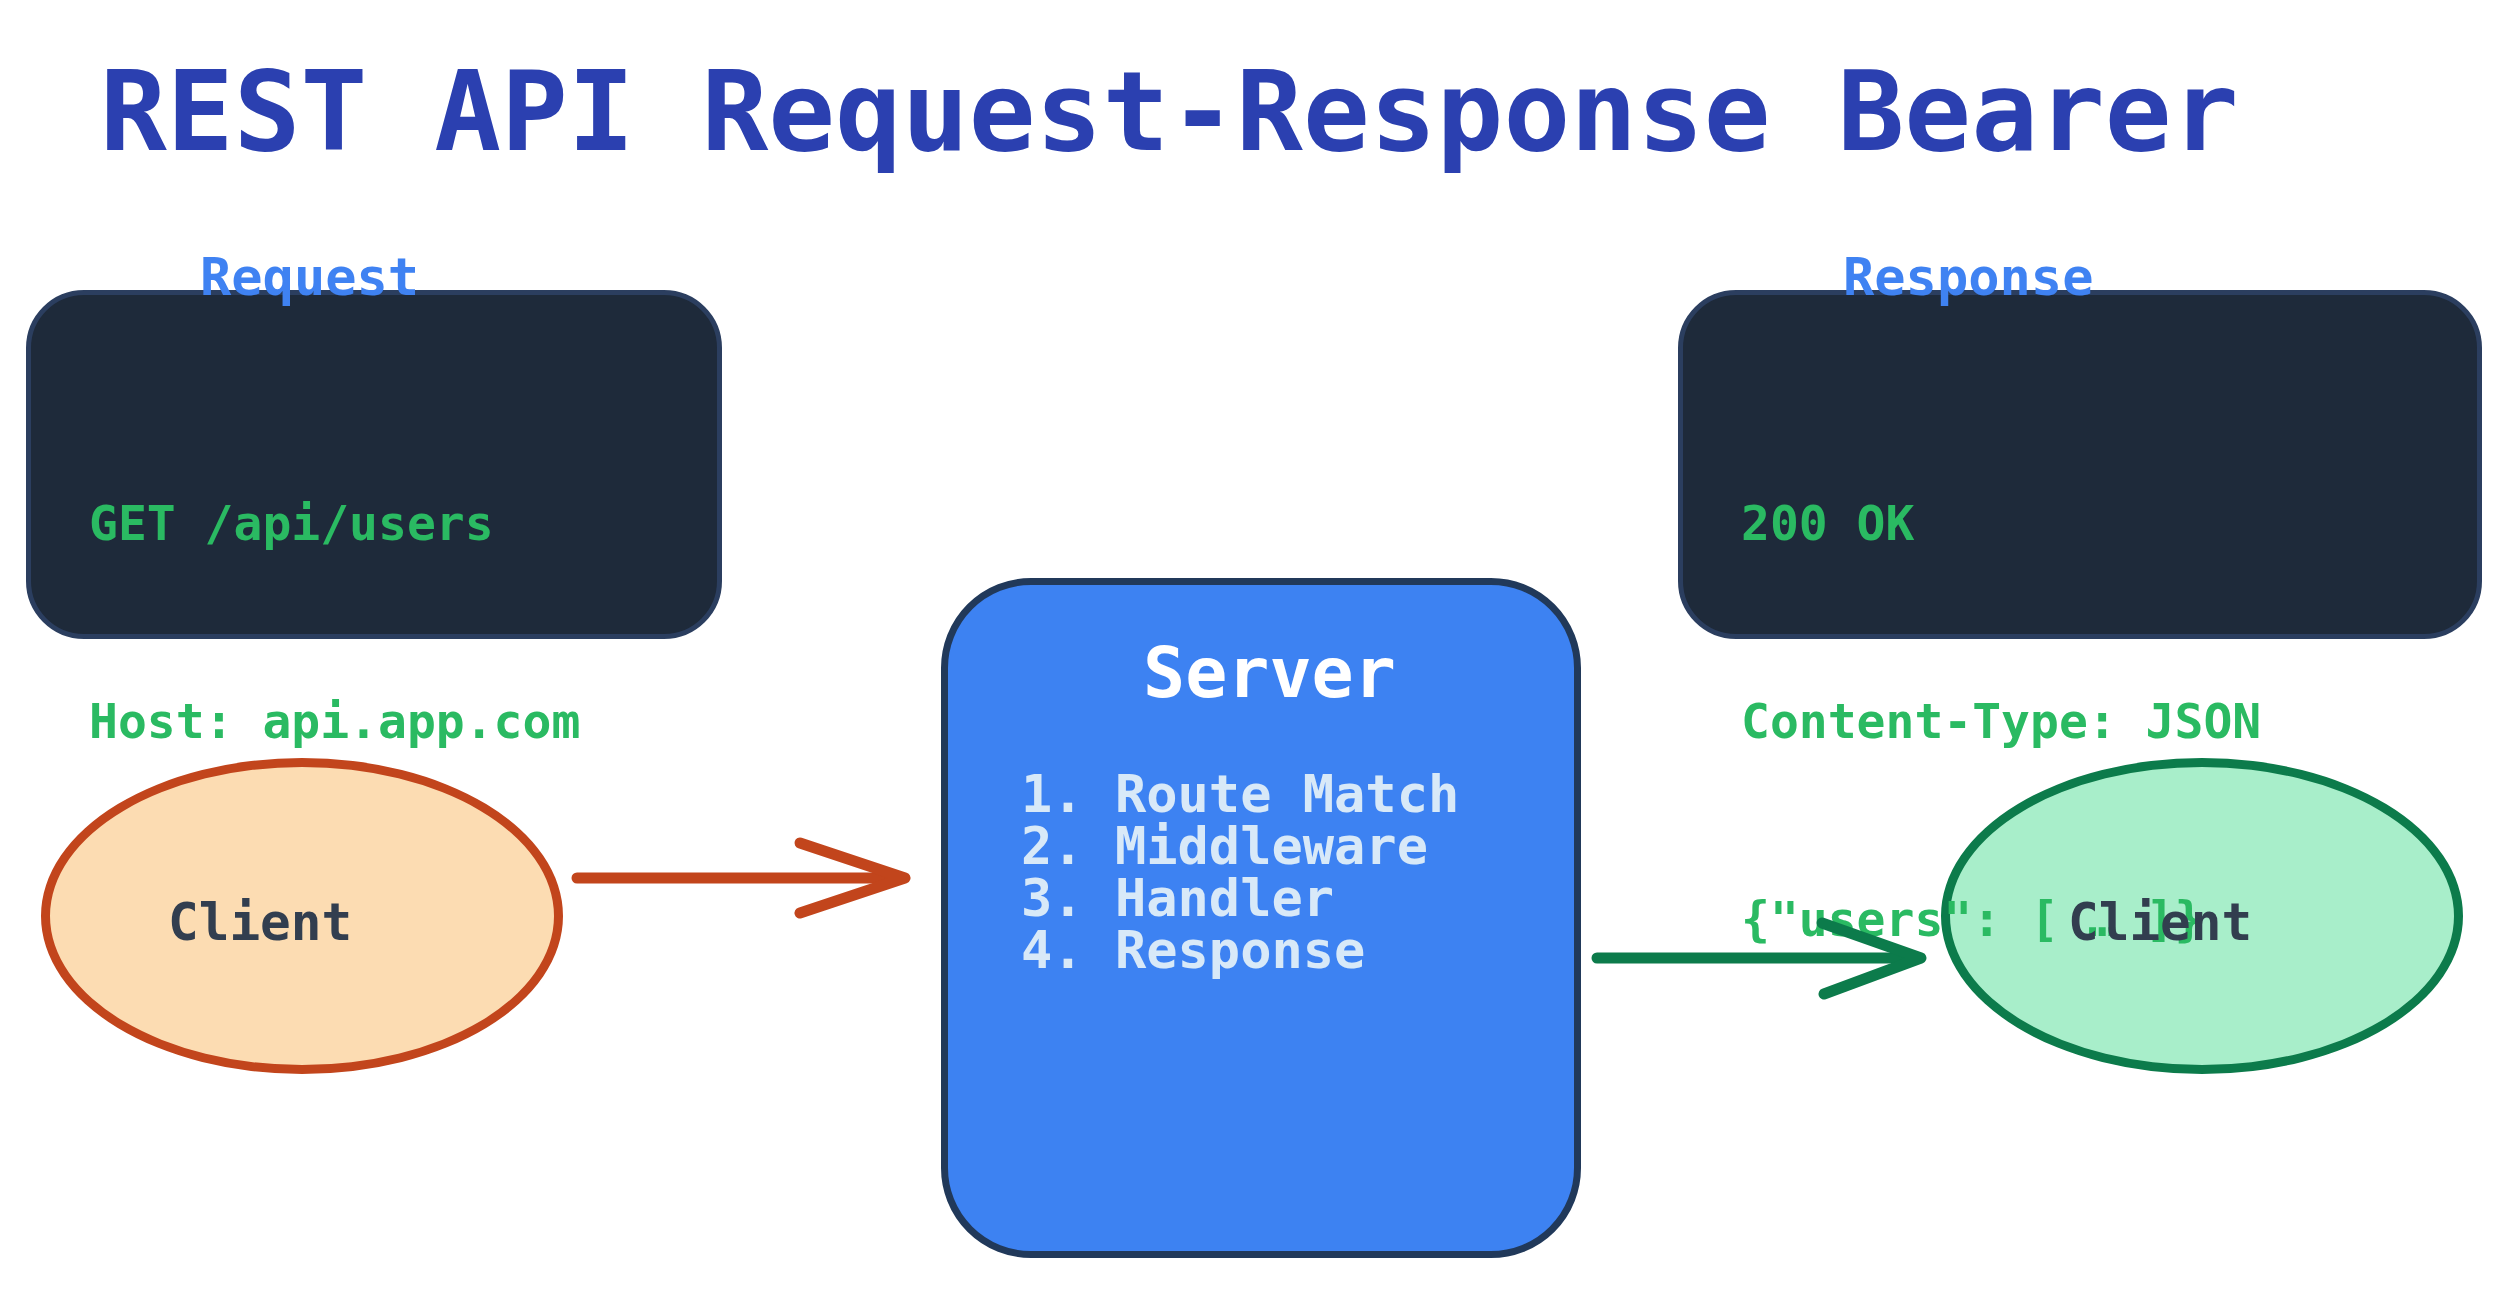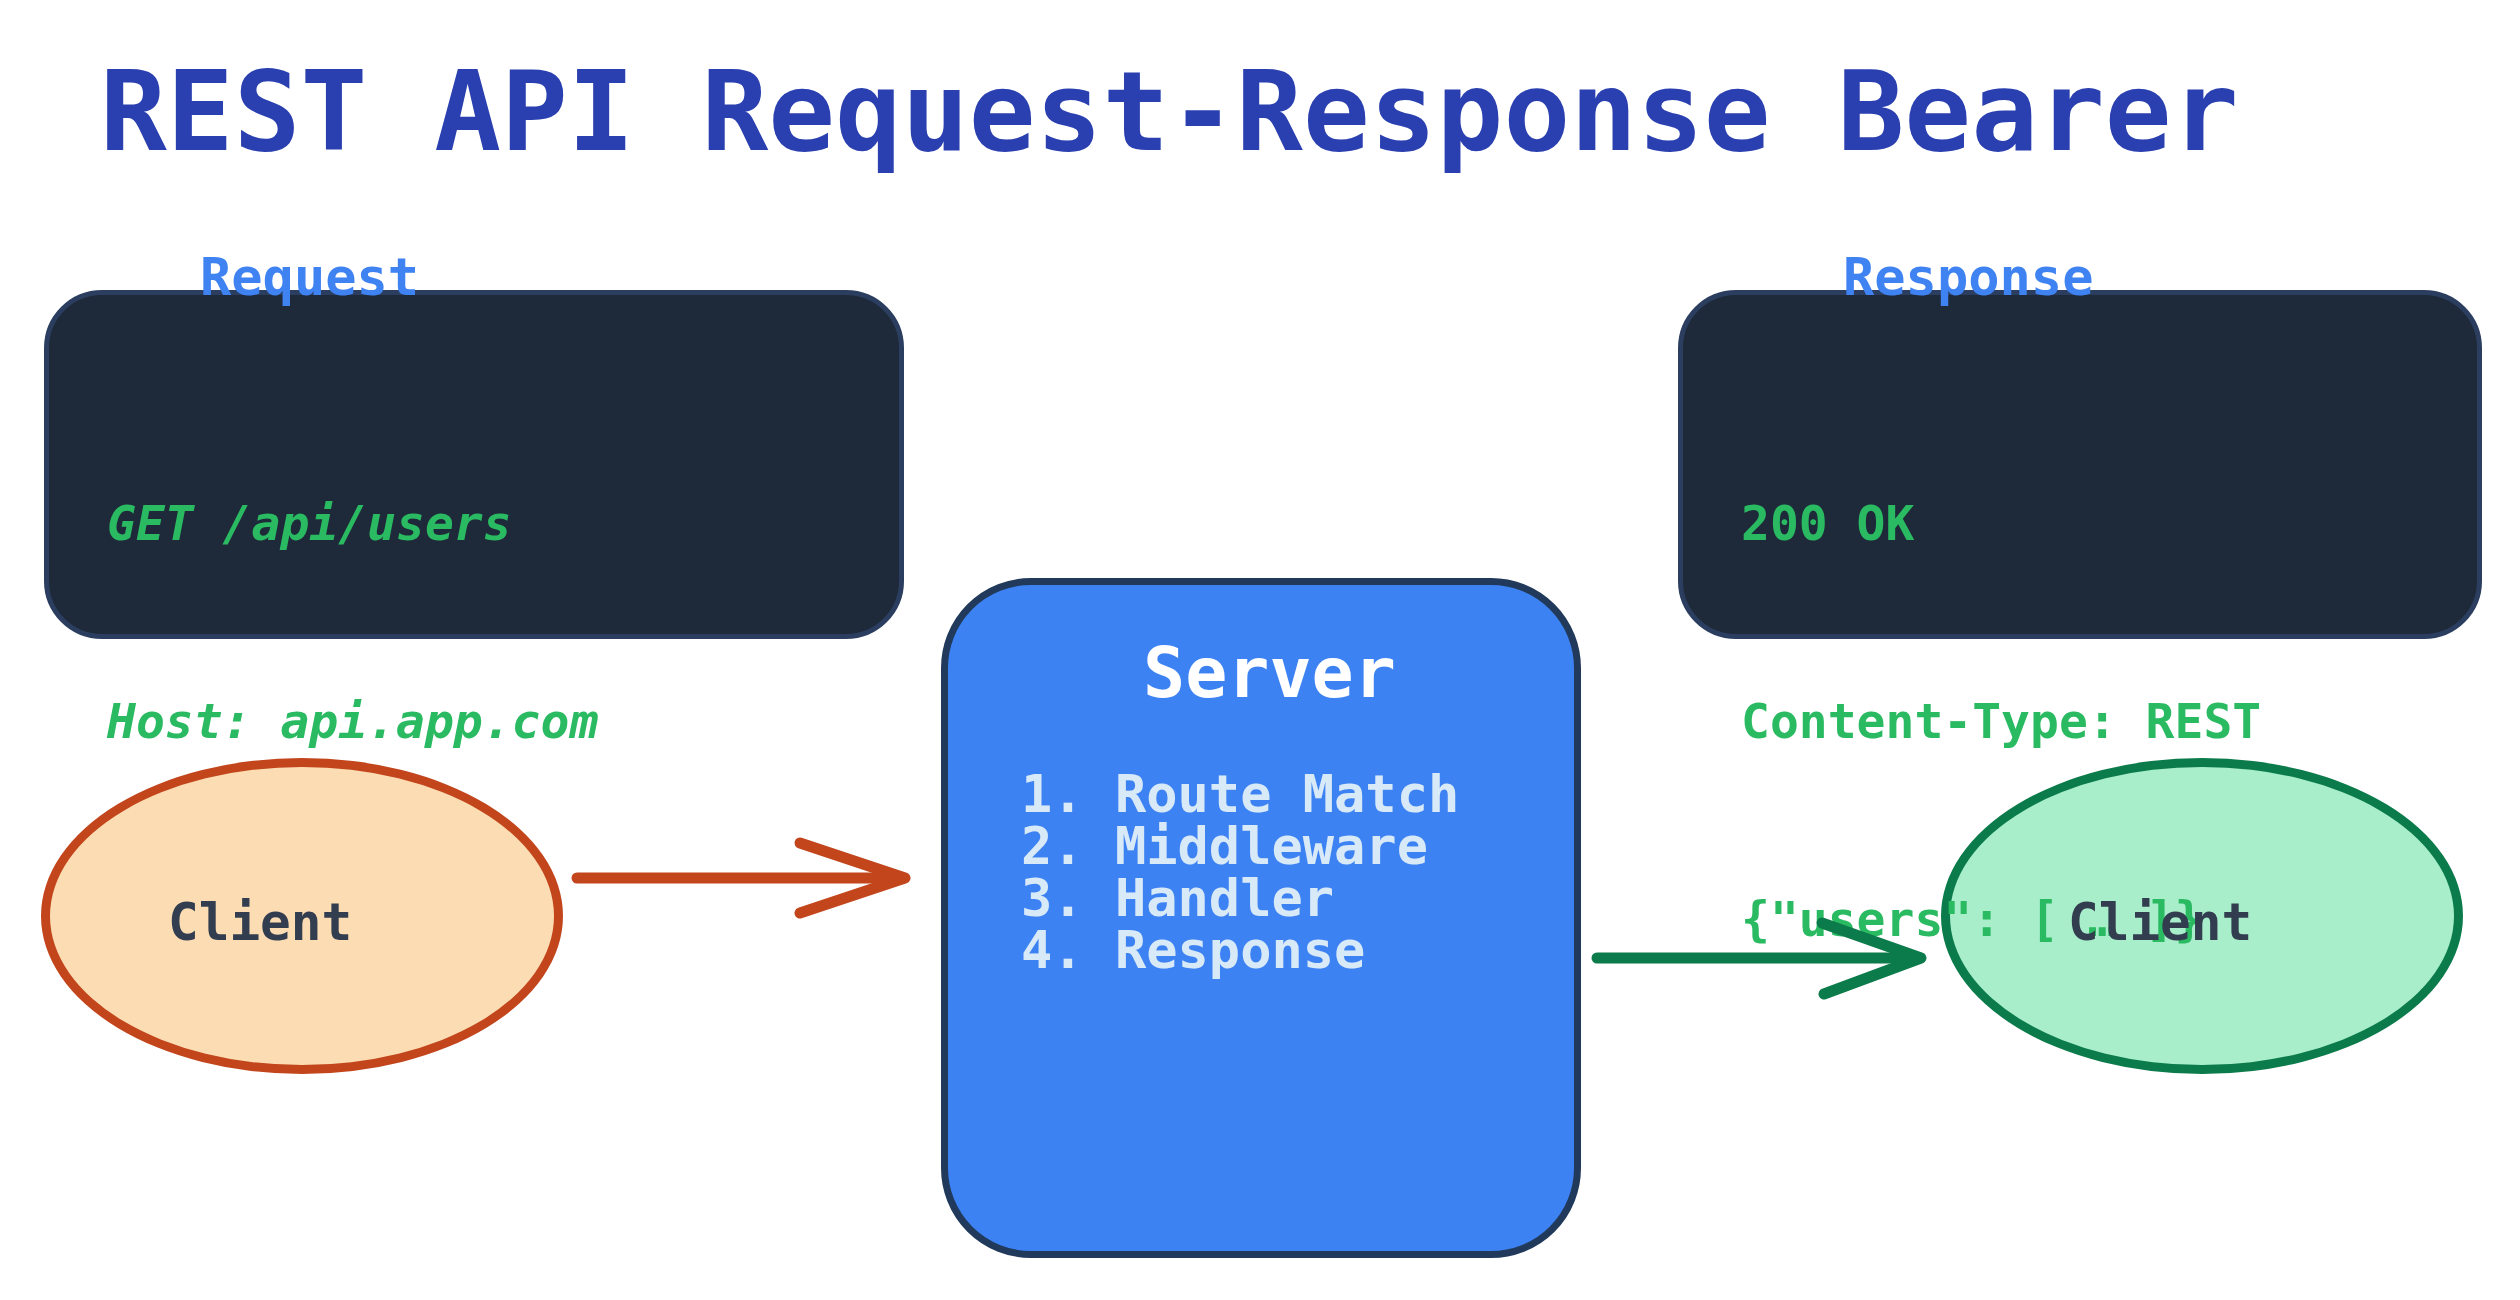--- a/index.html
+++ b/index.html
@@ -41,21 +41,21 @@
 
   .code-box {
     top: 290px;
     height: 349px;
     background: #1e2a3a;
     border: 5px solid #2b3e5f;
     border-radius: 58px;
     box-sizing: border-box;
     z-index: 2;
   }
-  .code-box.request  { left: 44px;   width: 860px; font-style: italic; }
+  .code-box.request  { left: 26px;   width: 696px; }
   .code-box.response { left: 1678px; width: 804px; }
   .code-lines {
     position: absolute;
     left: 58px;
     top: 63px;
     font-size: 48px;
     line-height: 66px;
     font-weight: 700;
     color: #2aba62;
     white-space: pre;
@@ -150,21 +150,21 @@
     <div class="code-lines">
       <div>GET /api/users</div>
       <div>Host: api.app.com</div>
     </div>
   </div>
 
   <div class="abs panel-label response">Response</div>
   <div class="abs code-box response">
     <div class="code-lines">
       <div>200 OK</div>
-      <div>Content-Type: REST</div>
+      <div>Content-Type: JSON</div>
       <div>{"users": [ … ]}</div>
     </div>
   </div>
 
   <div class="abs server-box"></div>
   <div class="abs server-title">Server</div>
   <div class="abs server-steps">
     <div class="server-step">1. Route Match</div>
     <div class="server-step">2. Middleware</div>
     <div class="server-step">3. Handler</div>

